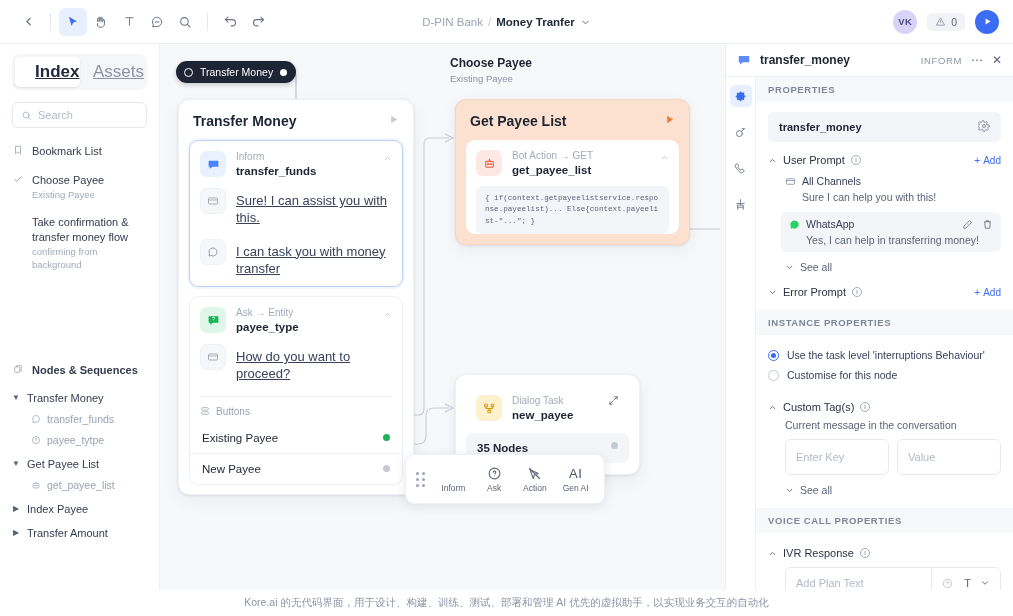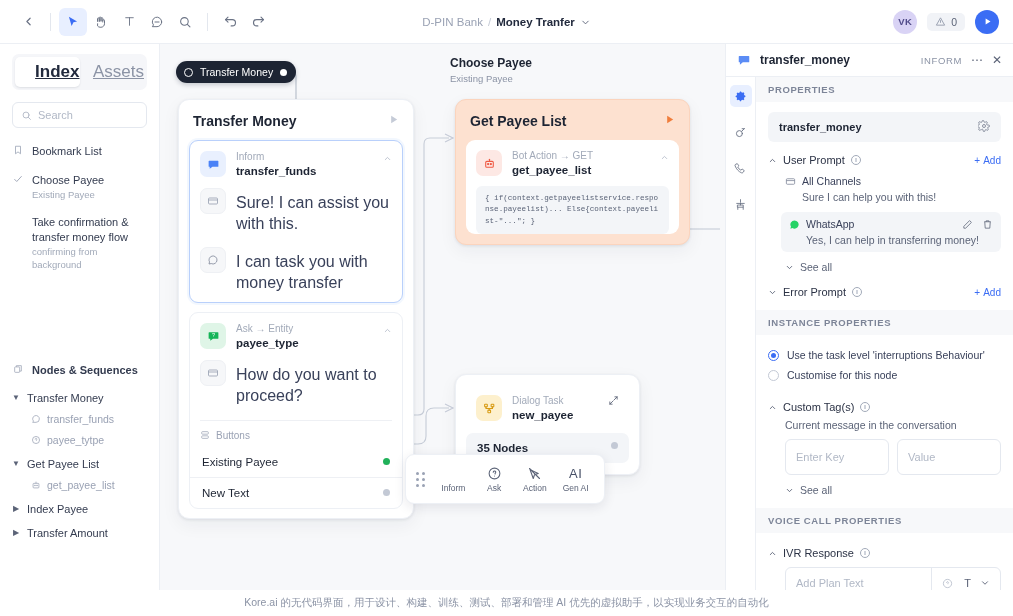--- a/index.html
+++ b/index.html
@@ -125,21 +125,21 @@
   }
   .ic-inform { background:#e9f0fe; }
   .ic-ask { background:#dff5e7; }
   .ic-bot { background:#fde8e4; }
   .ic-dialog { background:#fdf0cd; }
   .ic-plain { background:#f6f7f9; border:1px solid #eef0f4; }
   .ct-kind { font-size:10px; color:#a2aab9; line-height:1.2; }
   .ct-name { font-size:11.5px; font-weight:bold; color:#1d2433; margin-top:2px; }
   .chev { margin-left:auto; color:#b9c0cd; font-size:9px; padding-top:3px; }
   .msgrow { display:flex; align-items:flex-start; gap:10px; padding:3px 10px 9px 10px; }
-  .msgtxt { font-size:16px; color:#39415a; line-height:1.33; padding-top:4px; }
+  .msgtxt { font-size:13px; color:#39415a; line-height:1.33; padding-top:4px;text-decoration:underline; }
   .hr { height:1px; background:#eef0f4; margin:4px 10px 0 10px; }
   .btnlabel { display:flex; align-items:center; gap:6px; font-size:10px; color:#9aa2b4; padding:9px 10px 6px 10px; }
   .btnrow {
     display:flex;align-items:center; padding:9px 12px 9px 12px;
     font-size:11.5px; color:#1d2433; border-top:1px solid #eef0f4;
   }
   .btnrow:first-of-type { border-top:0; }
   .btnrow .port { margin-left:auto; width:7px;height:7px;border-radius:50%; }
   .port-green { background:#21b15a; }
   .port-grey { background:#c3c9d5; }
@@ -567,21 +567,21 @@
                   <rect x="4" y="14" width="16" height="6" rx="2"></rect>
                 </svg>
             </span>
             <span>Buttons</span>
           </div>
           <div class="btnrow" style="border-top:0">
             <span>Existing Payee</span>
             <span class="port port-green"></span>
           </div>
           <div class="btnrow">
-            <span>New Text</span>
+            <span>New Payee</span>
             <span class="port port-grey"></span>
           </div>
         </div>
       </div>
 
       <div class="node" id="nodePayee">
         <div class="node-head">
           <span>Get Payee List</span>
           <span class="play">
             <svg width="11" height="11" viewBox="0 0 24 24" fill="currentColor">

